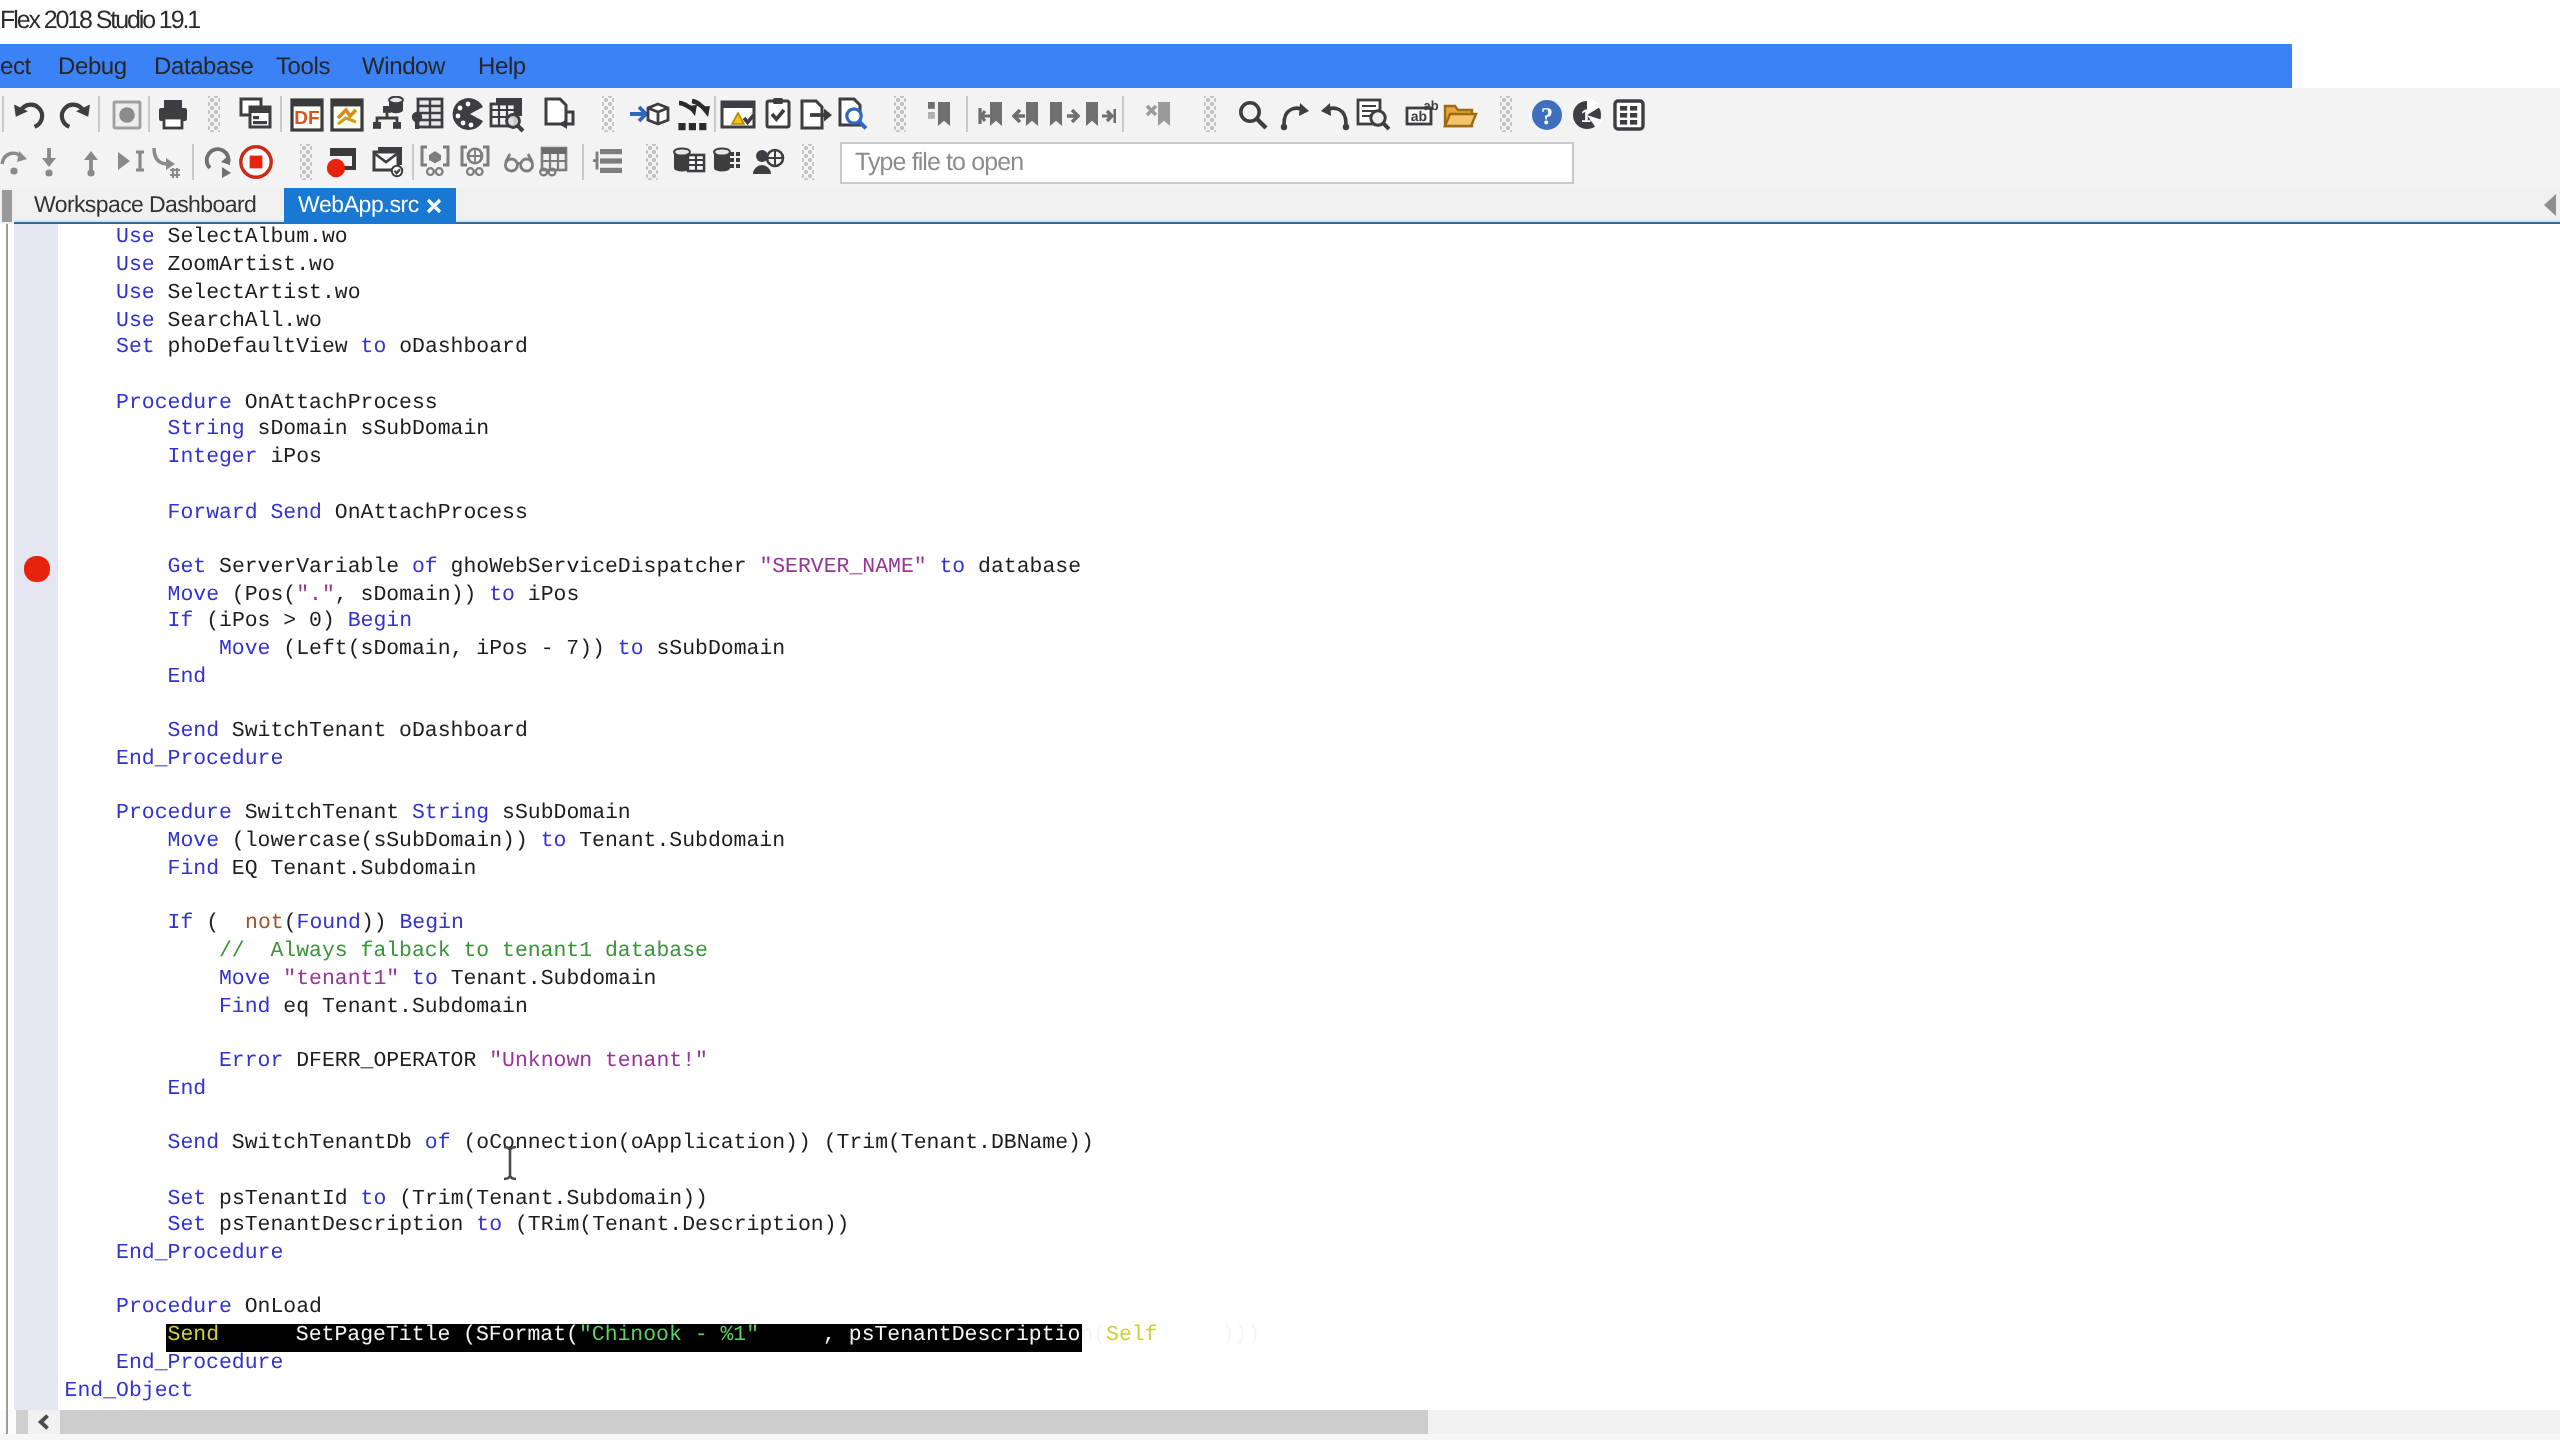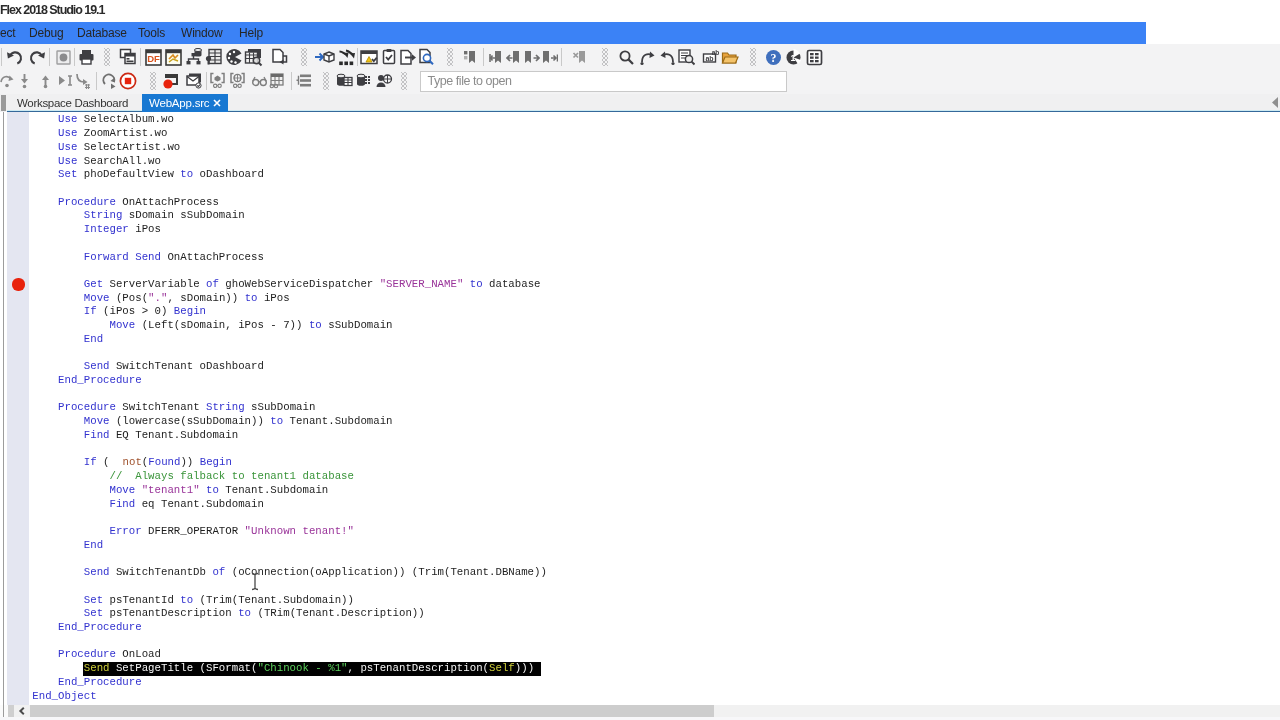--- a/index.html
+++ b/index.html
@@ -1,19 +1,19 @@
 <!DOCTYPE html>
 <html><head><meta charset="utf-8"><style>
 * { margin:0; padding:0; box-sizing:border-box; }
 html,body { width:1280px; height:720px; overflow:hidden; }
 body { position:relative; background:#fff; font-family:"Liberation Sans",sans-serif;
        -webkit-font-smoothing:antialiased; }
 .abs { position:absolute; }
 #title { left:0; top:0; width:1280px; height:22px; background:#fff; }
-#title span { position:absolute; left:0px; top:3px; font-size:12.5px; letter-spacing:-1.05px; color:#2b2b2b;font-weight:bold; }
+#title span { position:absolute; left:0px; top:3px; font-size:12.5px; letter-spacing:-1.05px; color:#2b2b2b; }
 #menu { left:0; top:22px; width:1146px; height:22px; background:#3b82f6; }
 #menu span { position:absolute; top:4px; font-size:12px; color:#262626; letter-spacing:-0.2px; }
 #tb1 { left:0; top:44px; width:1280px; height:24px; background:#f3f3f4; }
 #tb2 { left:0; top:68px; width:1280px; height:26px; background:#f3f3f4; }
 #tabs { left:0; top:94px; width:1280px; height:18px; background:#f0f0f1; }
 #filebox { left:420px; top:70.5px; width:367px; height:21px; background:#fff; border:1px solid #c9c9c9; }
 #filebox span { position:absolute; left:6.5px; top:2.8px; font-size:12.5px; color:#8c8c8c; letter-spacing:-0.45px; }
 #activetab { left:142px; top:94px; width:86px; height:18px; background:#1878d2; }
 #activetab span { position:absolute; left:7px; top:2.5px; font-size:11.5px; color:#fff; letter-spacing:-0.2px; }
 #underline { left:7px; top:110px; width:1273px; height:2.4px; background:#35699a; border-top:1px solid #cdeaf2; }
@@ -25,21 +25,21 @@
 #bp { left:12.4px; top:278.4px; width:12.2px; height:12.2px; border-radius:50%; background:#e8230d; }
 #selrect { left:83px; top:662.2px; width:458px; height:14.2px; background:#010101; }
 pre#code { position:absolute; left:32.3px; top:113.40px; font-family:"Liberation Mono",monospace;
      font-size:10.72px; line-height:13.72px; color:#1d1d1d; letter-spacing:0; }
 pre#code .k { color:#3232cf; }
 pre#code .i { color:#1d1d1d; }
 pre#code .s { color:#993399; }
 pre#code .c { color:#399439; }
 pre#code .f { color:#a0522d;padding-left:13px; }
 pre#code .yk { color:#cfcf3a; }
-pre#code .wi { color:#f5f5f5; }
+pre#code .wi { color:#f5f5f5;margin-left:32px; }
 pre#code .gs { color:#5dd15d; }
 #hscroll { left:0; top:705px; width:1280px; height:12px; background:#f1f1f1; }
 #hthumb { left:30px; top:705px; width:684px; height:12px; background:#cdcdcd; }
 #hbtn { left:13.6px; top:705px; width:16px; height:12px; background:#f1f1f1; }
 #bottom { left:0; top:717px; width:1280px; height:3px; background:#f7f7f9; }
 </style></head>
 <body>
 <div class="abs" id="title">
     <span>Flex 2018 Studio 19.1</span>
   </div>

